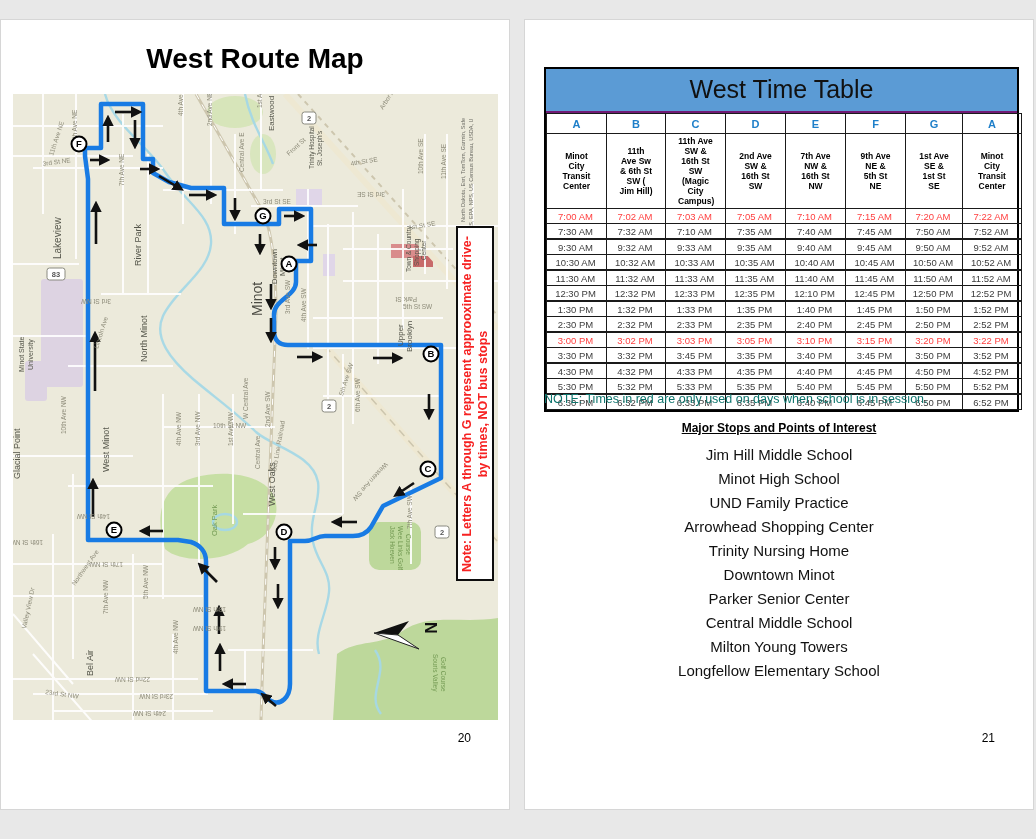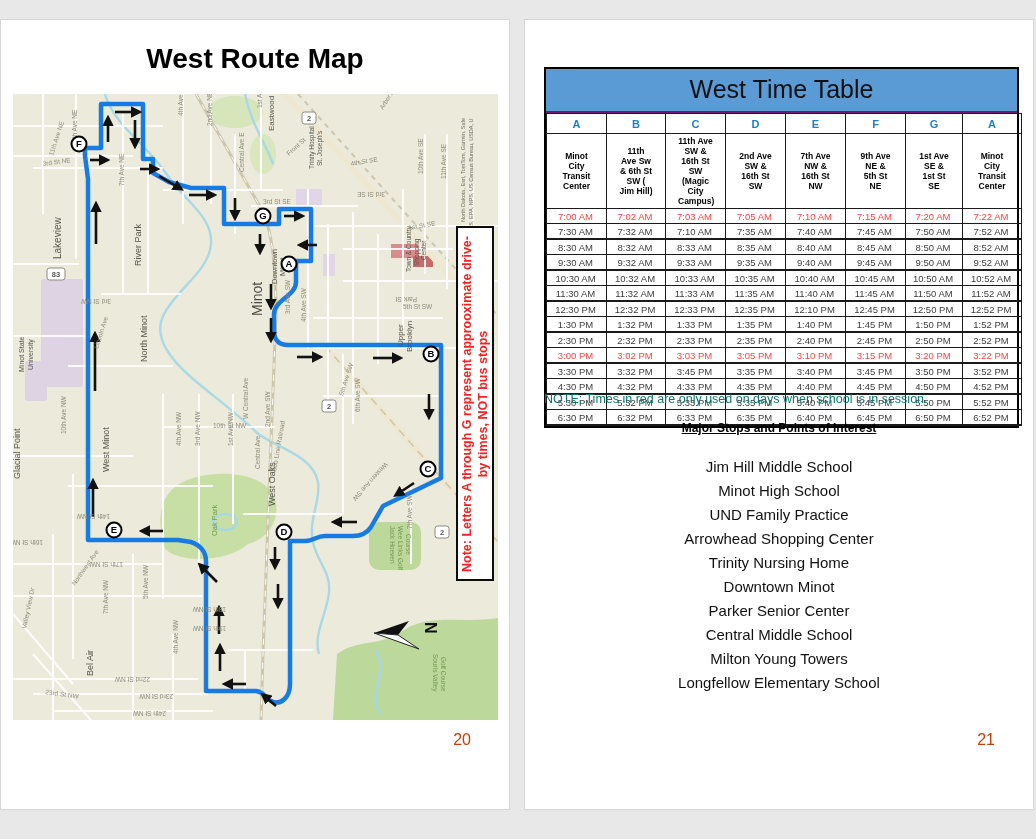--- a/index.html
+++ b/index.html
@@ -3,21 +3,21 @@
 <meta charset="utf-8">
 <style>
   html,body{margin:0;padding:0;}
   body{width:1036px;height:839px;background:#e8e8e8;position:relative;overflow:hidden;
        font-family:"Liberation Sans", sans-serif;}
   .page{position:absolute;top:19px;height:791px;background:#fff;border:1px solid #d6d6d6;box-sizing:border-box;}
   #page-left{left:0;width:510px;}
   #page-right{left:524px;width:510px;}
   .doc-title{position:absolute;top:23px;left:0;width:100%;text-align:center;
              font-size:28px;font-weight:700;color:#000;letter-spacing:0px;}
-  .page-num{position:absolute;top:711px;right:38px;font-size:16px;color:#c2410c;}
+  .page-num{position:absolute;top:711px;right:38px;font-size:12px;color:#000000;}
   
   .map{position:absolute;left:12px;top:74px;width:485px;height:626px;background:#eceadb;}
   .map svg{display:block;}
   .map-note{position:absolute;left:443px;top:132px;width:38px;height:355px;background:#fff;
             border:2px solid #0d0d0d;box-sizing:border-box;}
   .map-note span{position:absolute;left:50%;top:50%;width:344px;
             transform:translate(-50%,-50%) rotate(-90deg);
             font-size:12.5px;font-weight:700;color:#f62222;text-align:center;line-height:1.3;}
   
   .tt-wrap{position:absolute;left:19px;top:47px;width:475px;border:2px solid #000;box-sizing:border-box;background:#fff;}
@@ -28,21 +28,21 @@
   td.letter{color:#1e7fc9;font-weight:700;font-size:11px;height:17px;border-bottom-width:2px;}
   td.station{font-weight:700;font-size:8.5px;line-height:1.18;height:72px;padding:1px 12px;border-bottom-width:2px;}
   td.time{font-size:9.5px;color:#3c3c3c;text-align:right;padding-right:3px;height:12px;}
   tr.red td.time{color:#ff4040;}
   tbody tr:nth-child(even) td{border-bottom-width:2px;}
   
   .tt-note{position:absolute;left:19px;top:372px;width:388px;text-align:left;
            font-size:12.5px;color:#0f766e;}
   .stops{position:absolute;left:0;top:401px;width:100%;text-align:center;}
   .stops-heading{font-size:12px;font-weight:700;text-decoration:underline;color:#000;}
-  .stops-list{margin-top:20px;}
+  .stops-list{margin-top:8px;}
   .stops-list div{font-size:15px;color:#111;line-height:24px;}
 </style>
 </head>
 <body>
 
 <div class="page" id="page-left">
   <div class="doc-title">West Route Map</div>
 
   <div class="map">
     <svg id="mapsvg" viewBox="0 0 485 626" width="485" height="626">
@@ -351,30 +351,20 @@
             <td class="time">7:30 AM</td>
             <td class="time">7:32 AM</td>
             <td class="time">7:10 AM</td>
             <td class="time">7:35 AM</td>
             <td class="time">7:40 AM</td>
             <td class="time">7:45 AM</td>
             <td class="time">7:50 AM</td>
             <td class="time">7:52 AM</td>
           </tr>
           <tr>
-            <td class="time">8:30 AM</td>
-            <td class="time">8:32 AM</td>
-            <td class="time">8:33 AM</td>
-            <td class="time">8:35 AM</td>
-            <td class="time">8:40 AM</td>
-            <td class="time">8:45 AM</td>
-            <td class="time">8:50 AM</td>
-            <td class="time">8:52 AM</td>
-          </tr>
-          <tr>
             <td class="time">9:30 AM</td>
             <td class="time">9:32 AM</td>
             <td class="time">9:33 AM</td>
             <td class="time">9:35 AM</td>
             <td class="time">9:40 AM</td>
             <td class="time">9:45 AM</td>
             <td class="time">9:50 AM</td>
             <td class="time">9:52 AM</td>
           </tr>
           <tr>

